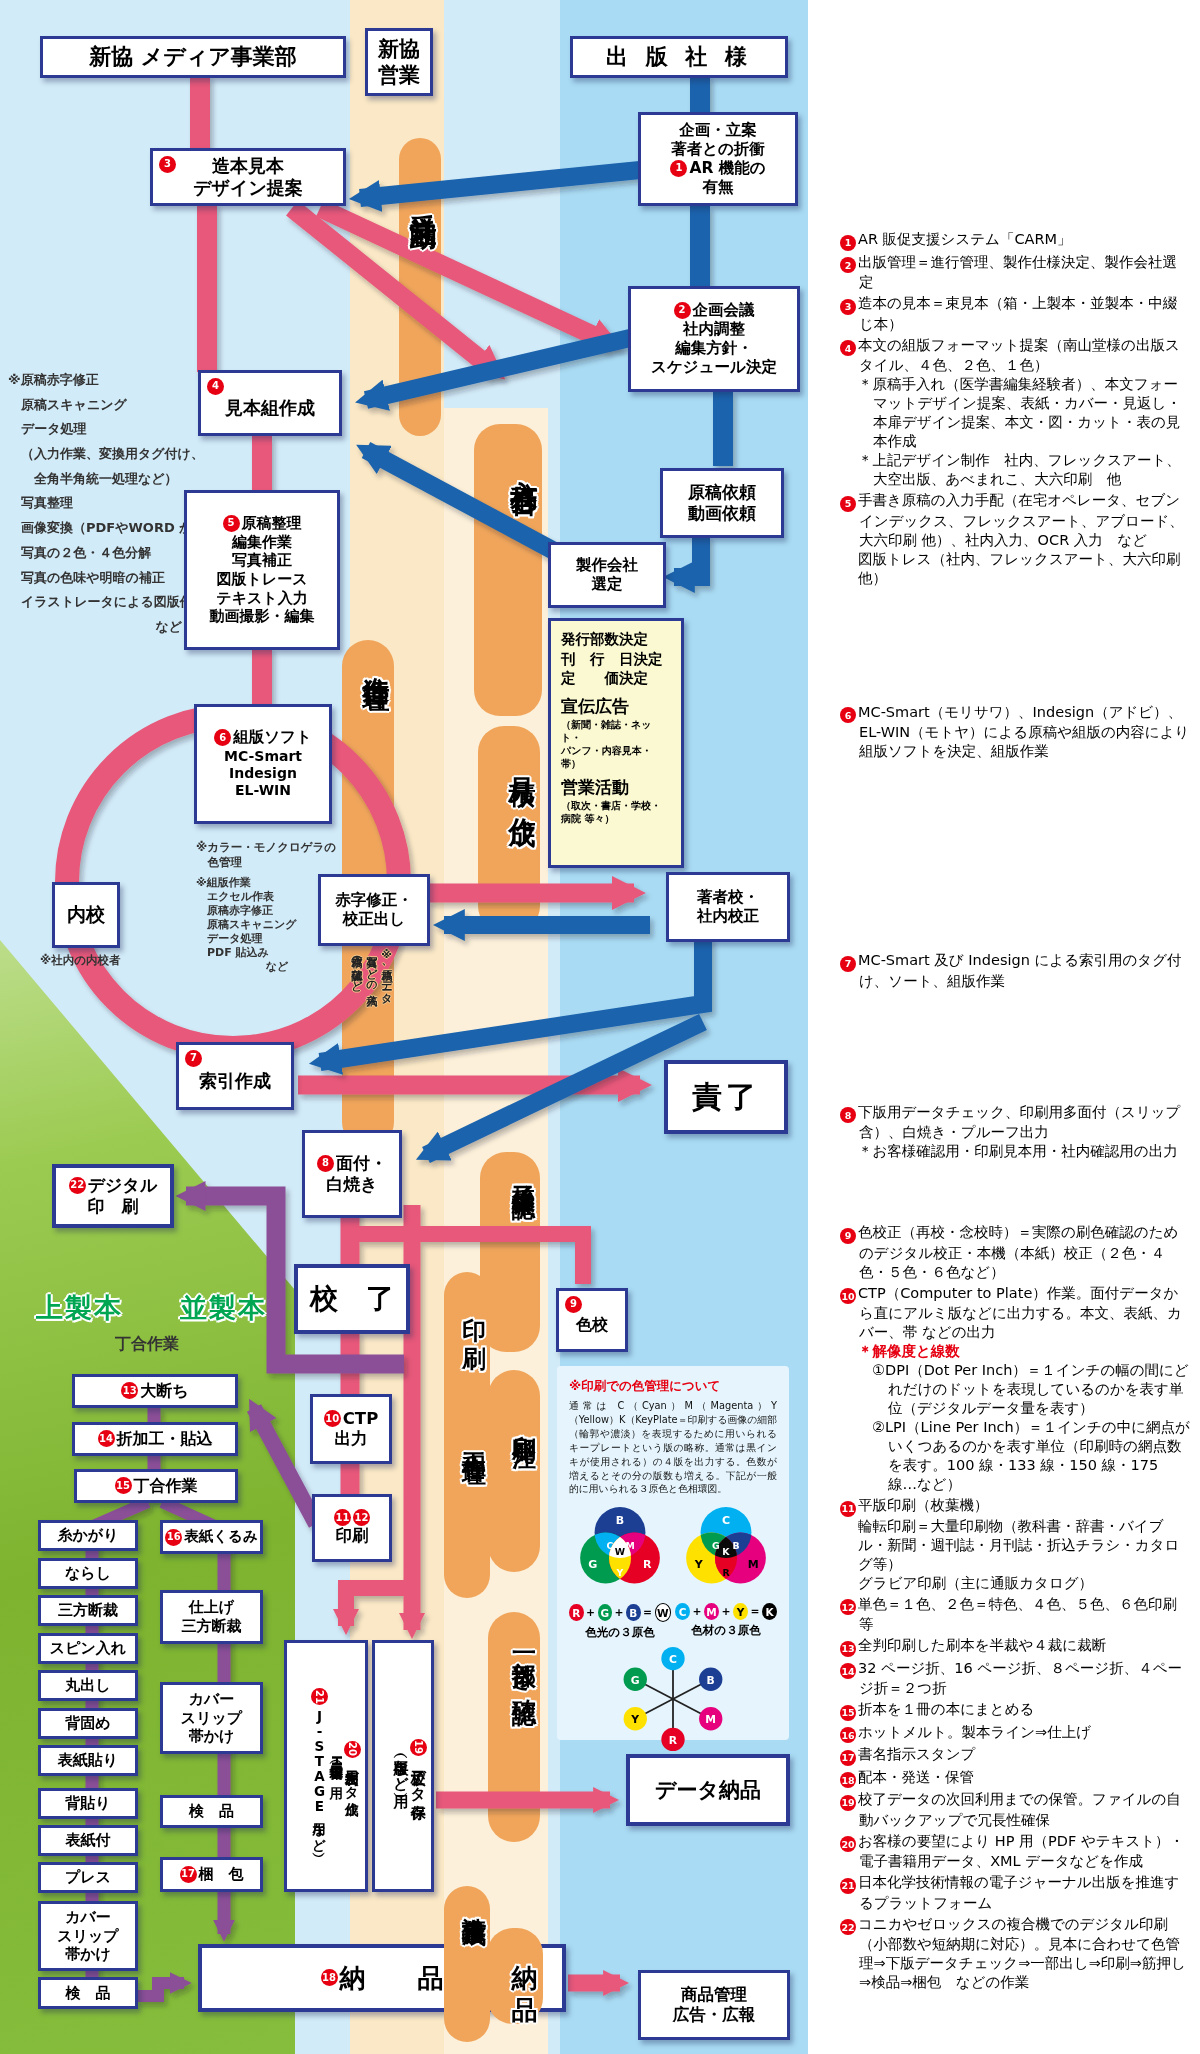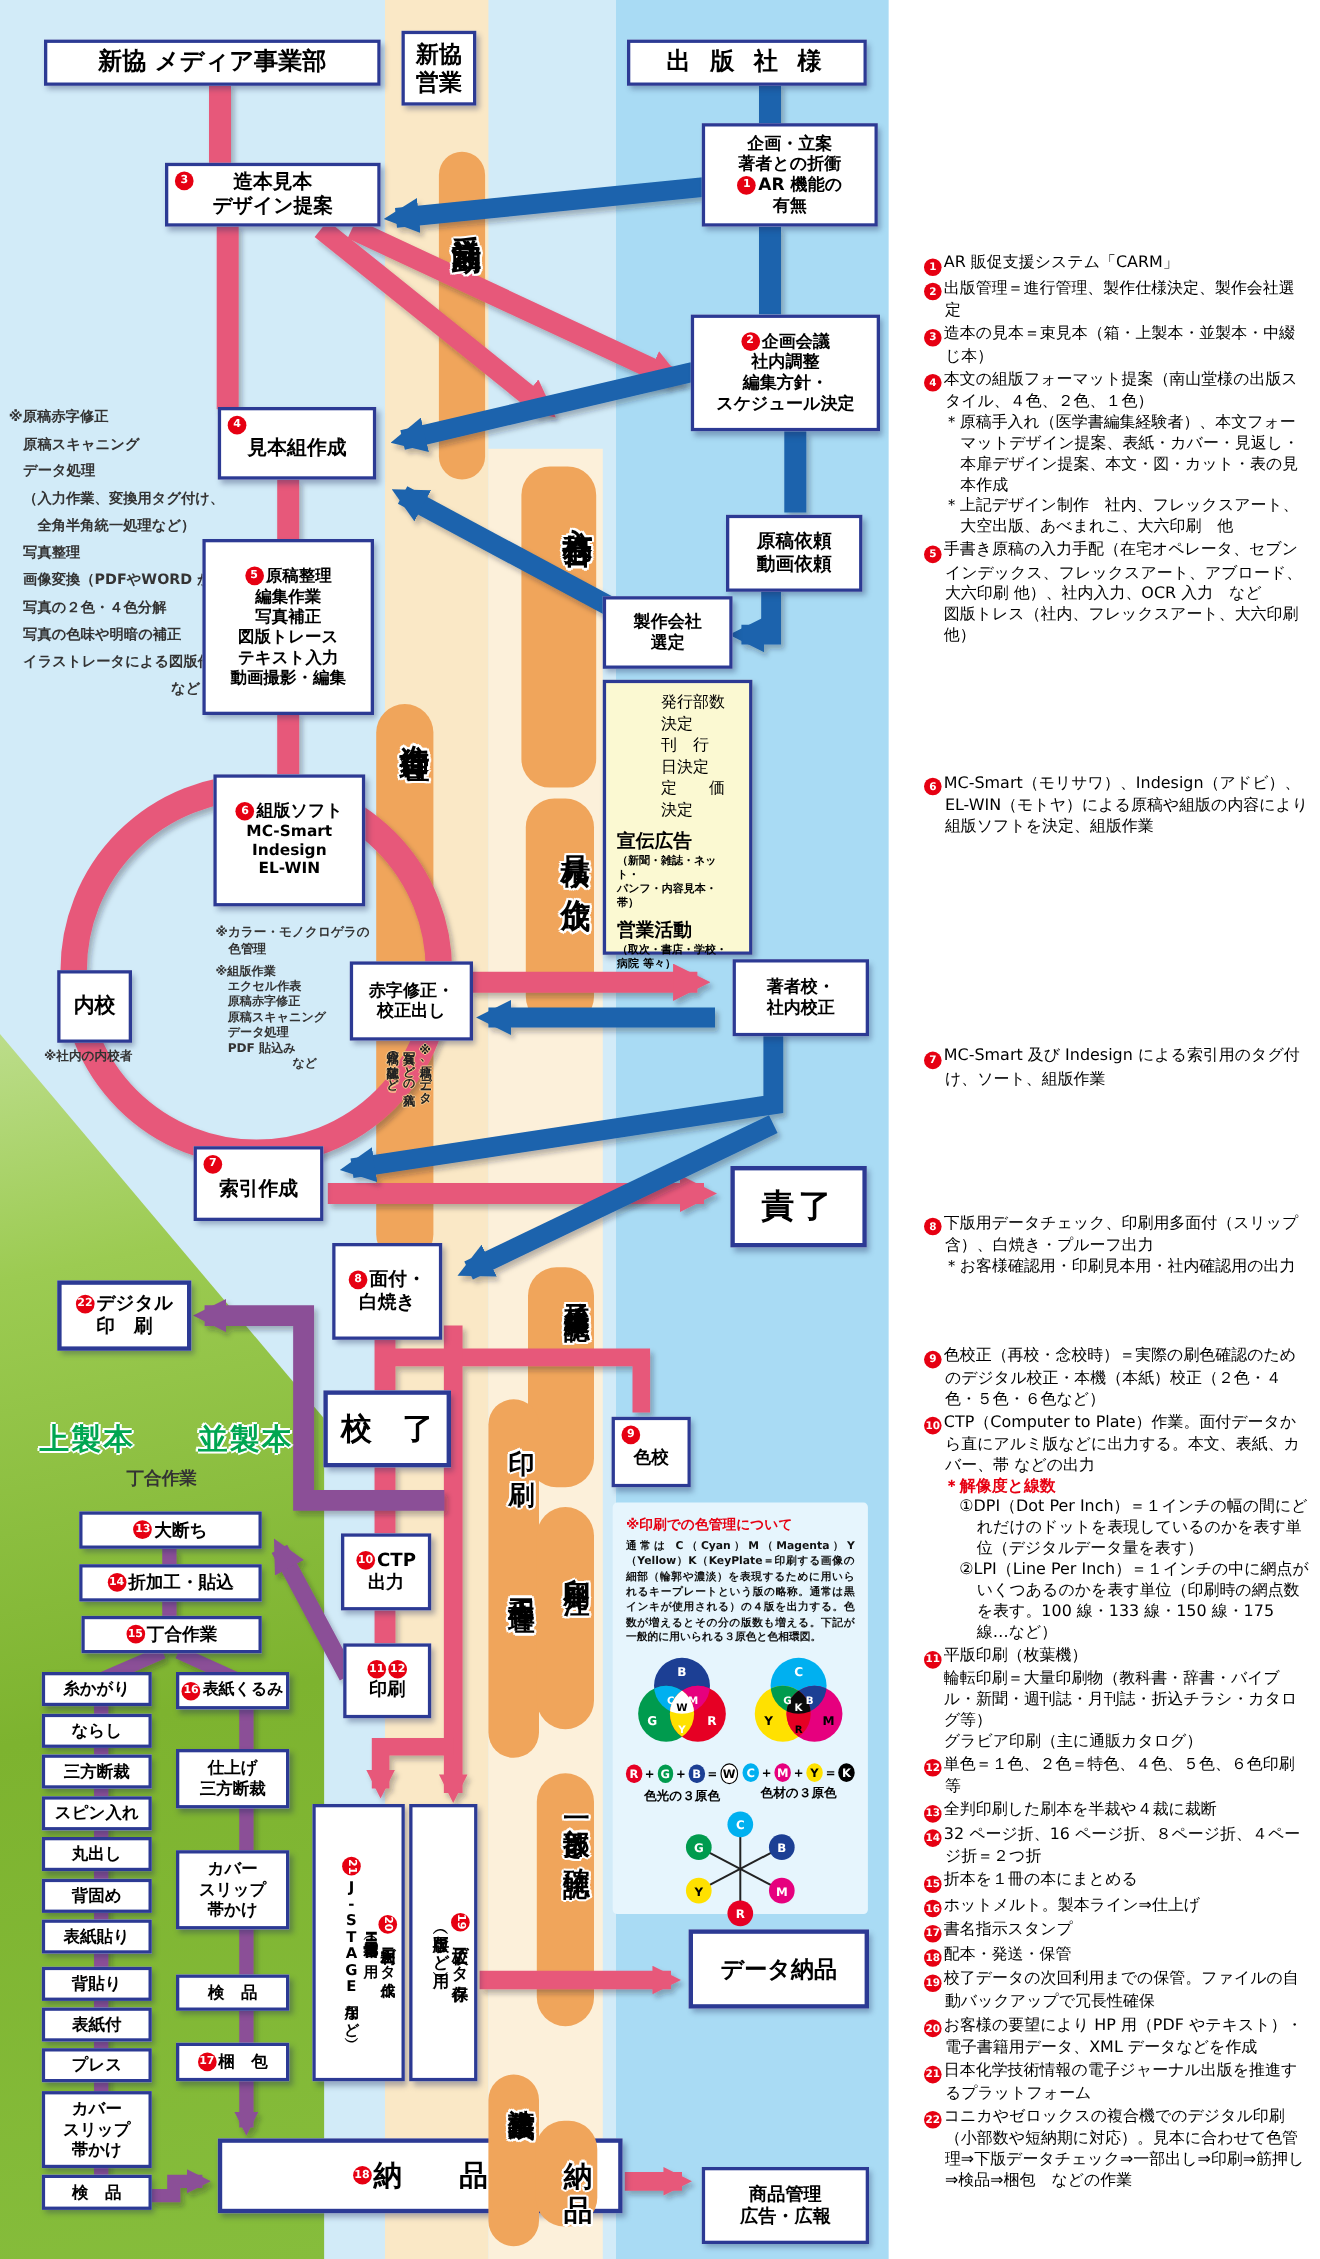--- a/index.html
+++ b/index.html
@@ -39,28 +39,28 @@
   .vert .num{margin:0 0 3px 0;}
   .upr{text-orientation:upright;letter-spacing:-1px;}
   
   .note{position:absolute;color:#333;font-size:11.5px;line-height:1.27;white-space:pre-line;
         font-weight:600;z-index:4;}
   .glabel{position:absolute;color:#00a651;font-weight:900;font-size:27px;letter-spacing:2px;z-index:4;
           text-shadow:2px 0 0 #fff,-2px 0 0 #fff,0 2px 0 #fff,0 -2px 0 #fff,1.5px 1.5px 0 #fff,-1.5px -1.5px 0 #fff;}
   
   .ybox{position:absolute;background:#fbf9d2;border:3px solid #2c3a94;box-sizing:border-box;
         box-shadow:3px 4px 5px rgba(30,40,90,.35);padding:9px 10px;z-index:5;text-align:left;}
-  .ybox .b1{font-size:14.5px;font-weight:400;line-height:1.35;white-space:pre-line;margin-left:40px;}
+  .ybox .b1{font-size:14.5px;font-weight:700;line-height:1.35;white-space:pre-line;}
   .ybox .b2{font-size:17px;font-weight:800;margin-top:6px;}
   .ybox .b3{font-size:10px;font-weight:600;line-height:1.3;white-space:pre-line;}
   
   .cbox{position:absolute;background:#e6f5fd;border-radius:4px;padding:12px 12px 8px 12px;
         box-sizing:border-box;z-index:4;}
   .cbox .ct{color:#e60012;font-weight:800;font-size:12.5px;margin-bottom:4px;}
-  .cbox .cb{font-size:9.8px;line-height:1.42;color:#111;font-weight:700;text-align:justify;}
+  .cbox .cb{font-size:9.8px;line-height:1.42;color:#111;font-weight:400;text-align:justify;}
   .vennrow{display:flex;justify-content:space-between;margin-top:6px;}
   .venncol{width:102px;text-align:center;}
   .formula{display:flex;align-items:center;justify-content:center;gap:1px;font-weight:800;font-size:12px;margin-top:2px;}
   .fc{display:inline-flex;align-items:center;justify-content:center;width:17px;height:17px;border-radius:50%;
       color:#fff;font-size:10.5px;font-weight:800;}
   .fcw{background:#fff;border:1.5px solid #000;color:#000;}
   .fck{background:#000;color:#fff;}
   .vcap{font-size:11.5px;font-weight:800;margin-top:3px;}
   .comp{text-align:center;margin-top:6px;}
   .compcap{font-size:10.5px;font-weight:700;white-space:pre-line;line-height:1.3;margin-top:1px;}

